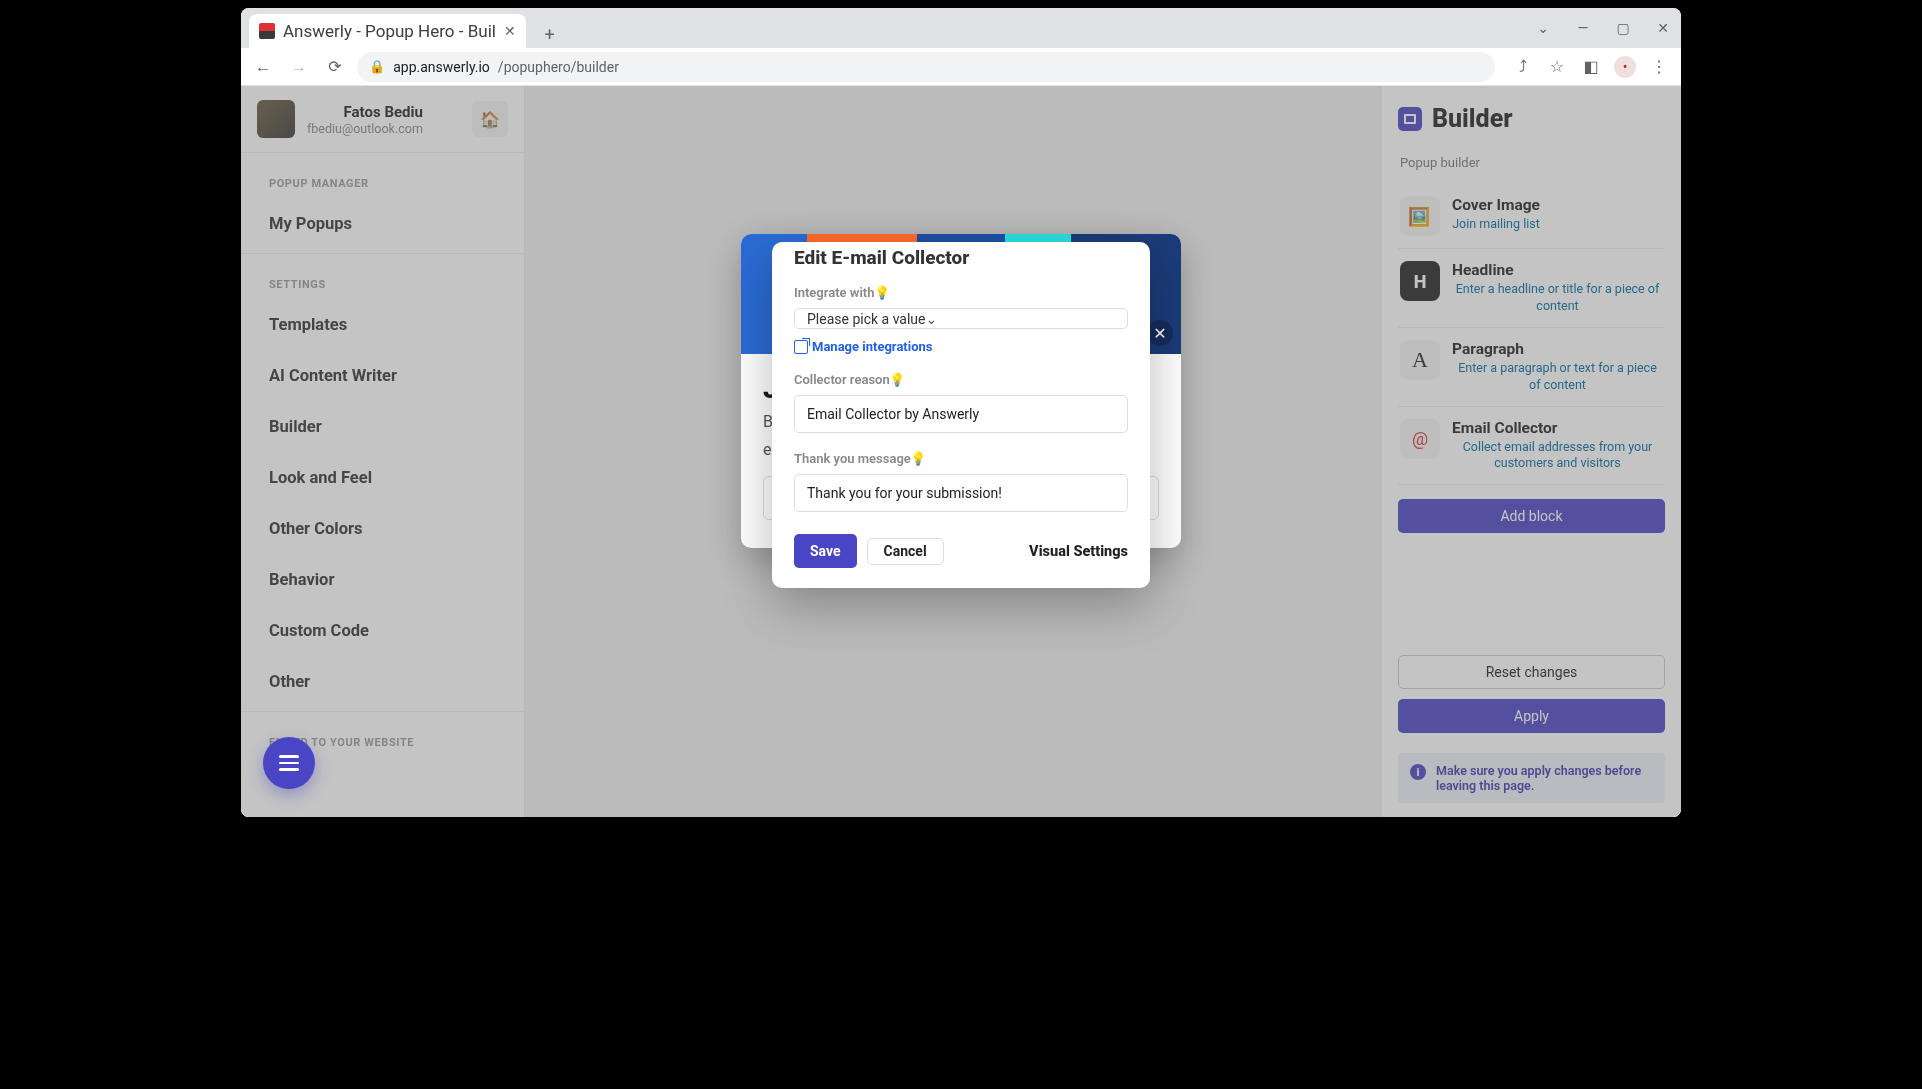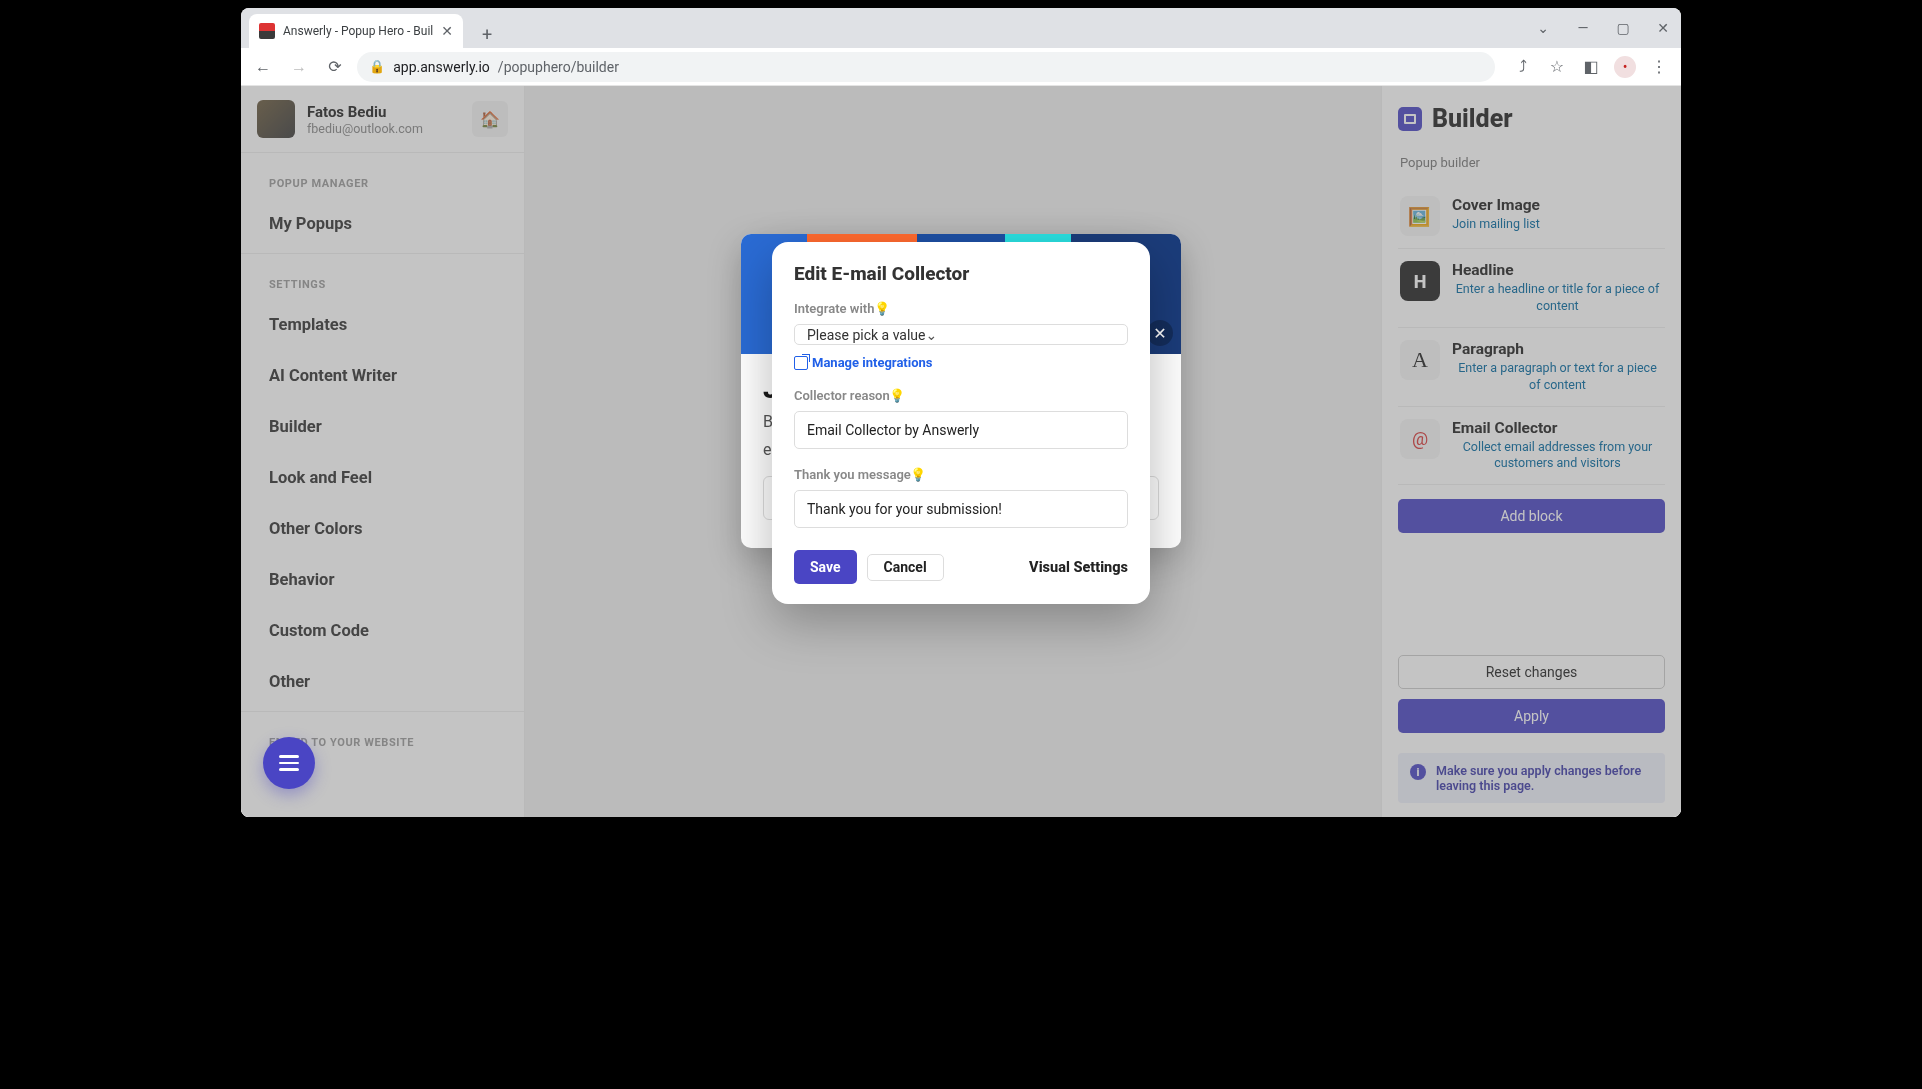--- a/index.html
+++ b/index.html
@@ -4,21 +4,21 @@
 <style>
 * { margin: 0; padding: 0; box-sizing: border-box; font-family: -apple-system, BlinkMacSystemFont, "Segoe UI", Roboto, Helvetica, Arial, sans-serif; }
 html, body { width: 100%; height: 100%; background: #000; }
 .frame { width: 1456px; height: 825px; margin: 0 auto; background: #000; border-radius: 10px; overflow: hidden; position: relative; }
 .chrome { width: 100%; height: 100%; background: #fff; border-radius: 8px; margin-top: 8px; margin-left: 8px; width: calc(100% - 16px); height: calc(100% - 16px); display: flex; flex-direction: column; overflow: hidden; position: relative; }
 
 
 .tabstrip { height: 40px; background: #dfe1e5; display: flex; align-items: flex-end; padding-left: 8px; position: relative; }
 .tab { height: 34px; background: #fff; border-radius: 8px 8px 0 0; display: flex; align-items: center; padding: 0 10px; min-width: 200px; gap: 8px; }
 .tab-favicon { width: 16px; height: 16px; border-radius: 2px; background: linear-gradient(180deg,#d33 0 50%, #3a3a3a 50% 100%); }
-.tab-title { font-size: 12px; color: #3c4043; flex: 1; white-space: nowrap; overflow: hidden; text-overflow: ellipsis; }
+.tab-title { font-size: 17px; color: #3c4043; flex: 1; white-space: nowrap; overflow: hidden; text-overflow: ellipsis; }
 .tab-close { color: #5f6368; font-size: 14px; cursor: pointer; }
 .newtab { width: 28px; height: 28px; display: flex; align-items: center; justify-content: center; margin-left: 10px; color: #5f6368; font-size: 18px; cursor: pointer; }
 .win-controls { position: absolute; right: 6px; top: 0; height: 40px; display: flex; align-items: center; gap: 16px; color: #5f6368; }
 .win-controls span { width: 24px; text-align: center; font-size: 14px; cursor: pointer; }
 
 
 .urlbar { height: 38px; background: #fff; border-bottom: 1px solid #e4e4e4; display: flex; align-items: center; padding: 0 8px; gap: 8px; }
 .nav-btn { width: 28px; height: 28px; display: flex; align-items: center; justify-content: center; color: #5f6368; cursor: pointer; font-size: 16px; }
 .nav-btn.disabled { color: #bdbdbd; }
 .omnibox { flex: 1; height: 30px; background: #f1f3f4; border-radius: 15px; display: flex; align-items: center; padding: 0 12px; font-size: 14px; color: #202124; gap: 8px; }
@@ -27,21 +27,21 @@
 .url-path { color: #5f6368; }
 .url-actions { display: flex; align-items: center; gap: 6px; margin-left: 6px; }
 .url-act { width: 28px; height: 28px; display: flex; align-items: center; justify-content: center; color: #5f6368; cursor: pointer; }
 .avatar-dot { width: 22px; height: 22px; border-radius: 50%; background: #f1dfe0; display:flex;align-items:center;justify-content:center;color:#c5221f;font-size:14px; }
 
 
 .app { flex: 1; display: flex; position: relative; background: #fff; overflow: hidden; }
 
 
 .sidebar { width: 284px; background: #fff; border-right: 1px solid #eee; overflow-y: auto; position: relative; }
-.userrow { display: flex; align-items: center; padding: 14px 16px 10px; gap: 12px; }
+.userrow { display: flex; align-items: center; padding: 14px 16px 10px; gap: 12px; text-align: right; }
 .useravatar { width: 38px; height: 38px; border-radius: 6px; background: linear-gradient(135deg,#6b5b3e,#3b3b3b); }
 .username { font-weight: 700; font-size: 15px; color: #222; }
 .useremail { font-size: 12.5px; color: #888; }
 .home-btn { margin-left: auto; width: 36px; height: 36px; border-radius: 6px; background: #f4f4f4; display:flex;align-items:center;justify-content:center;color:#888; cursor:pointer; }
 .section-label { font-size: 11px; letter-spacing: 0.6px; color: #9a9a9a; font-weight: 700; padding: 20px 28px 8px; }
 .nav-item { display: block; padding: 16px 28px; font-size: 16.5px; font-weight: 700; color: #333; cursor: pointer; }
 .divider { height: 1px; background: #eee; margin: 4px 0; }
 
 
 .canvas { flex: 1; background: #f0f0f0; position: relative; }
@@ -73,21 +73,21 @@
 
 .preview-card { position: absolute; top: 148px; left: 50%; transform: translateX(-50%); width: 440px; background: #fff; border-radius: 10px; box-shadow: 0 12px 34px rgba(0,0,0,0.22); z-index: 6; overflow:hidden; }
 .preview-cover { height: 120px; background: linear-gradient(90deg,#2a6bd4 0 15%, #ff6a2f 15% 40%, #1d4fa3 40% 60%, #2adfe0 60% 75%, #1b3c7a 75% 100%); display:flex;align-items:flex-end;justify-content:flex-end;padding:8px; }
 .preview-close { width:26px;height:26px;border-radius:50%;background:rgba(0,0,0,0.25);color:#fff;display:flex;align-items:center;justify-content:center;font-size:16px;cursor:pointer; }
 .preview-body { padding: 18px 22px 28px; }
 .preview-h { font-size: 28px; font-weight: 800; color:#1a1a1a; }
 .preview-p { font-size: 16px; color:#555; margin-top:6px; line-height:1.35; }
 .preview-input { margin-top: 16px; height: 44px; border: 1px solid #ddd; border-radius: 6px; }
 
 
-.modal { position: absolute; top: 156px; left: 50%; transform: translateX(-50%); width: 378px; background: #fff; border-radius: 16px; box-shadow: 0 18px 50px rgba(0,0,0,0.28); z-index: 10; padding: 20px 22px 20px; }
+.modal { position: absolute; top: 156px; left: 50%; transform: translateX(-50%); width: 378px; background: #fff; border-radius: 10px; box-shadow: 0 18px 50px rgba(0,0,0,0.28); z-index: 10; padding: 4px 22px 20px; }
 .modal h2 { font-size: 19px; font-weight: 800; color: #333; margin-bottom: 16px; }
 .field-label { font-size: 13px; font-weight: 600; color: #888; display:flex; align-items:center; margin-bottom:8px; }
 .bulb { font-size: 13px; }
 .select { height: 21px; border: 1px solid #ddd; border-radius: 5px; display:flex;align-items:center;padding:0 12px;font-size:14px;color:#333;cursor:pointer; }
 .chev { color:#555; }
 .link-row { display:flex;align-items:center;gap:4px;margin-top:10px;color:#2160e8;font-weight:700;font-size:13px;cursor:pointer; }
 .link-row .ext { width:14px;height:14px;border:1.6px solid #2160e8;border-radius:2px;position:relative; }
 .link-row .ext::after { content:""; position:absolute; top:-3px; right:-3px; width:7px;height:7px;border-top:1.6px solid #2160e8;border-right:1.6px solid #2160e8; }
 .textinput { width:100%; height:38px; border:1px solid #ddd; border-radius:5px; padding:0 12px; font-size:14px; color:#222; }
 .modal-section { margin-top: 18px; }

